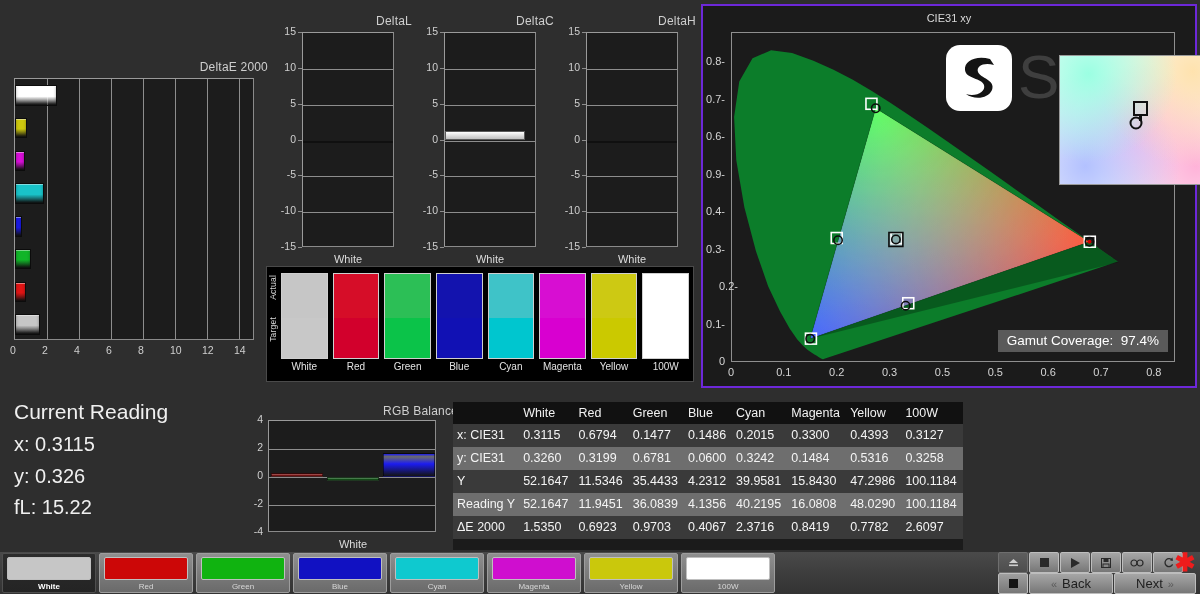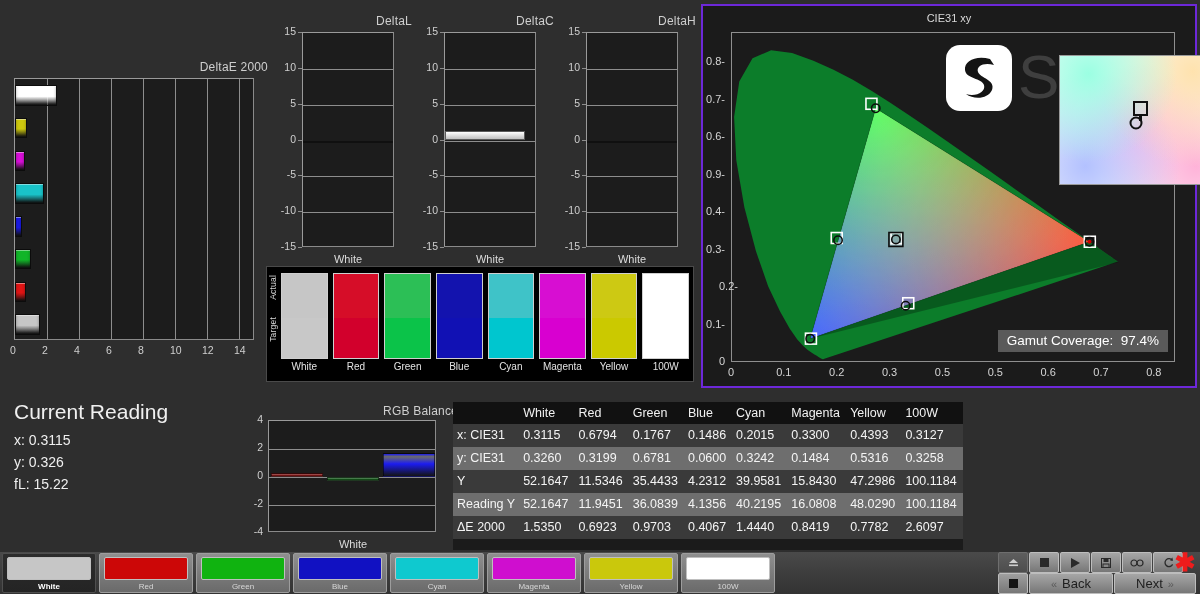--- a/index.html
+++ b/index.html
@@ -111,21 +111,21 @@
     background:#fff; border-radius:14px;
   }
   #swatch-inset{
     position:absolute; left:327px; top:22px; width:160px; height:130px;
     border:1px solid #9a9a9a;
   }
 
   
   #reading{ position:absolute; left:14px; top:400px; width:240px; }
   #reading h2{ font-size:21px; font-weight:400; color:#f0f0f0; margin-bottom:5px; }
-  .reading-line{ font-size:14px; color:#efefef; line-height:1.58; }
+  .reading-line{ font-size:20px; color:#efefef; line-height:1.58; }
 
   
   #rgb-panel{ left:248px; top:404px; width:210px; height:148px; }
   #rgb-plot{ left:20px; top:16px; width:168px; height:112px; }
   .rgb-bar{ position:absolute; border:1px solid rgba(0,0,0,.55); }
 
   
   #table-wrap{
     position:absolute; left:453px; top:402px; width:510px; height:148px;
     background:#1b1b1b;
@@ -549,21 +549,21 @@
             <th>Magenta</th>
             <th>Yellow</th>
             <th>100W</th>
           </tr>
       </thead>
       <tbody id="tbody">
           <tr class="odd">
             <td class="rowhead">x: CIE31</td>
             <td class="num">0.3115</td>
             <td class="num">0.6794</td>
-            <td class="num">0.1767</td>
+            <td class="num">0.1477</td>
             <td class="num">0.1486</td>
             <td class="num">0.2015</td>
             <td class="num">0.3300</td>
             <td class="num">0.4393</td>
             <td class="num">0.3127</td>
           </tr>
           <tr class="even">
             <td class="rowhead">y: CIE31</td>
             <td class="num">0.3260</td>
             <td class="num">0.3199</td>
@@ -595,21 +595,21 @@
             <td class="num">16.0808</td>
             <td class="num">48.0290</td>
             <td class="num">100.1184</td>
           </tr>
           <tr class="odd">
             <td class="rowhead">ΔE 2000</td>
             <td class="num">1.5350</td>
             <td class="num">0.6923</td>
             <td class="num">0.9703</td>
             <td class="num">0.4067</td>
-            <td class="num">1.4440</td>
+            <td class="num">2.3716</td>
             <td class="num">0.8419</td>
             <td class="num">0.7782</td>
             <td class="num">2.6097</td>
           </tr>
         </tbody>
     </table>
   </div>
 
   <div id="bottombar">
     <div id="swatch-buttons">

